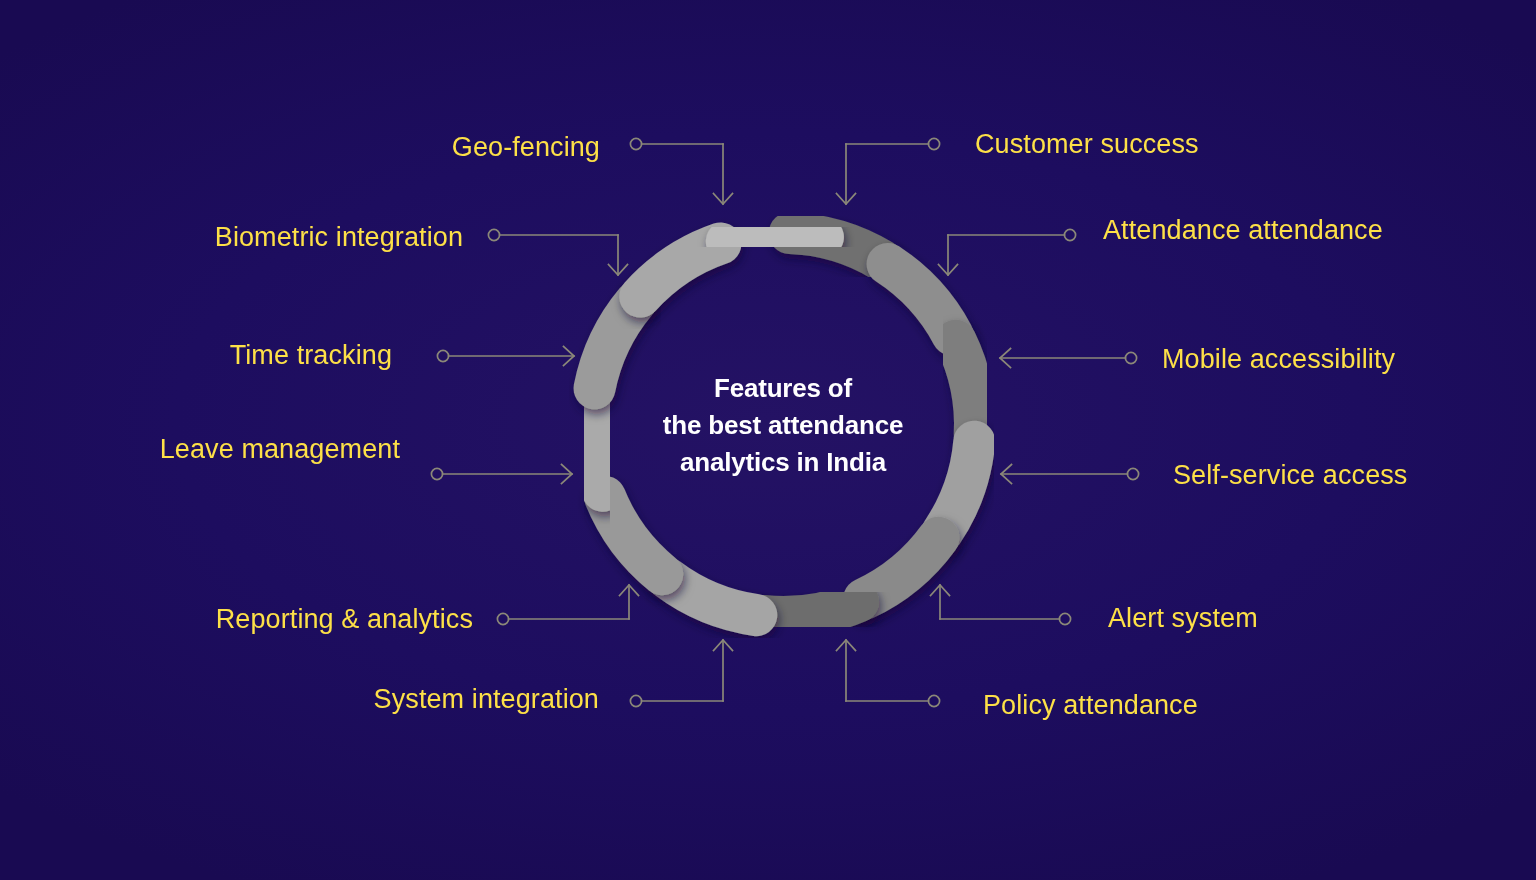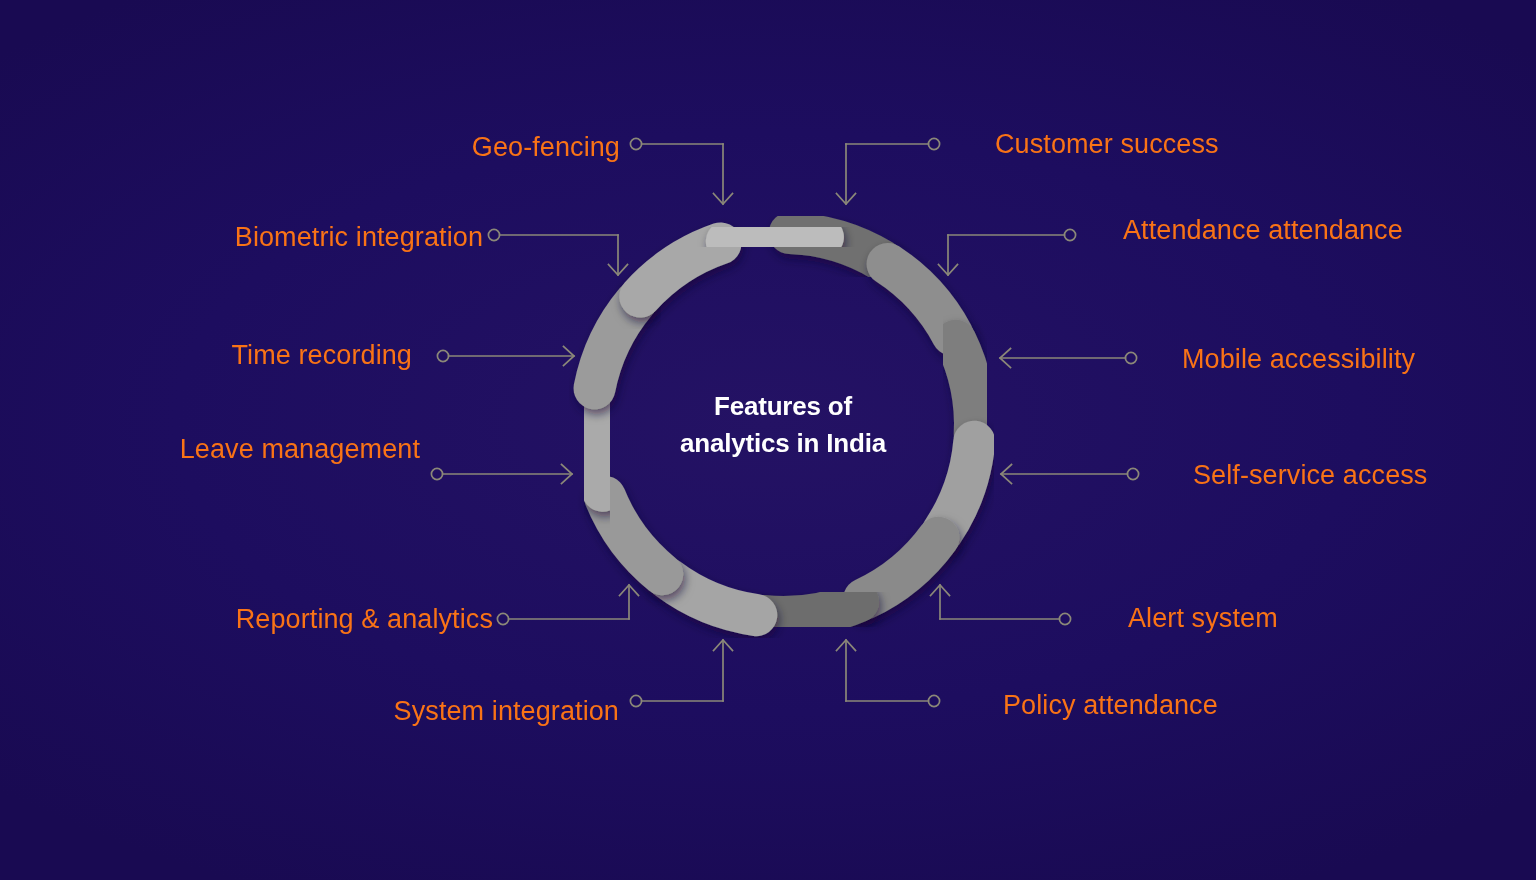--- a/index.html
+++ b/index.html
@@ -28,27 +28,26 @@
   }
   #diagram-svg {
     position: absolute;
     left: 0;
     top: 0;
     width: 1536px;
     height: 880px;
   }
   .label {
     position: absolute;
-    color: #f97316;
+    color: #fde047;
     font-size: 27px;
     font-weight: 400;
     letter-spacing: 0.1px;
     white-space: nowrap;
     line-height: 1;
-    padding-left: 20px;
   }
   .label.right { text-align: left; }
   .label.left  { text-align: right; }
 
   #center-text {
     position: absolute;
     left: 783px;
     top: 425px;
     transform: translate(-50%, -50%);
     width: 330px;
@@ -156,31 +155,32 @@
           <line x1="928.4" y1="701" x2="846" y2="701" stroke="#8b8878" stroke-width="1.7" stroke-linecap="square"></line>
           <line x1="846" y1="701" x2="846" y2="640" stroke="#8b8878" stroke-width="1.7" stroke-linecap="square"></line>
           <path d="M 836.5 650.5 L 846 640 L 855.5 650.5" fill="none" stroke="#8b8878" stroke-width="1.7" stroke-linecap="square" stroke-linejoin="miter"></path>
           <circle cx="934" cy="701" r="5.6" fill="none" stroke="#8b8878" stroke-width="1.7"></circle>
         </g>
       </g>
   </svg>
 
   <div id="center-text">
     <div>Features of</div>
+    <div>the best attendance</div>
     <div>analytics in India</div>
   </div>
 
   <div id="label-layer">
       <div class="label left" style="top: 134px; left: 0px; width: 600px; text-align: right;">Geo-fencing</div>
       <div class="label right" style="top: 131px; left: 975px;">Customer success</div>
       <div class="label left" style="top: 224px; left: 0px; width: 463px; text-align: right;">Biometric integration</div>
       <div class="label right" style="top: 217px; left: 1103px;">Attendance attendance</div>
-      <div class="label left" style="top: 342px; left: 0px; width: 392px; text-align: right;">Time recording</div>
+      <div class="label left" style="top: 342px; left: 0px; width: 392px; text-align: right;">Time tracking</div>
       <div class="label right" style="top: 346px; left: 1162px;">Mobile accessibility</div>
       <div class="label left" style="top: 436px; left: 0px; width: 400px; text-align: right;">Leave management</div>
       <div class="label right" style="top: 462px; left: 1173px;">Self-service access</div>
       <div class="label left" style="top: 606px; left: 0px; width: 473px; text-align: right;">Reporting &amp; analytics</div>
       <div class="label right" style="top: 605px; left: 1108px;">Alert system</div>
-      <div class="label left" style="top: 686px; left: 0px; width: 599px; text-align: right; margin-top: 12px;">System integration</div>
+      <div class="label left" style="top: 686px; left: 0px; width: 599px; text-align: right;">System integration</div>
       <div class="label right" style="top: 692px; left: 983px;">Policy attendance</div>
     </div>
 
 </div>
 
 </body></html>

